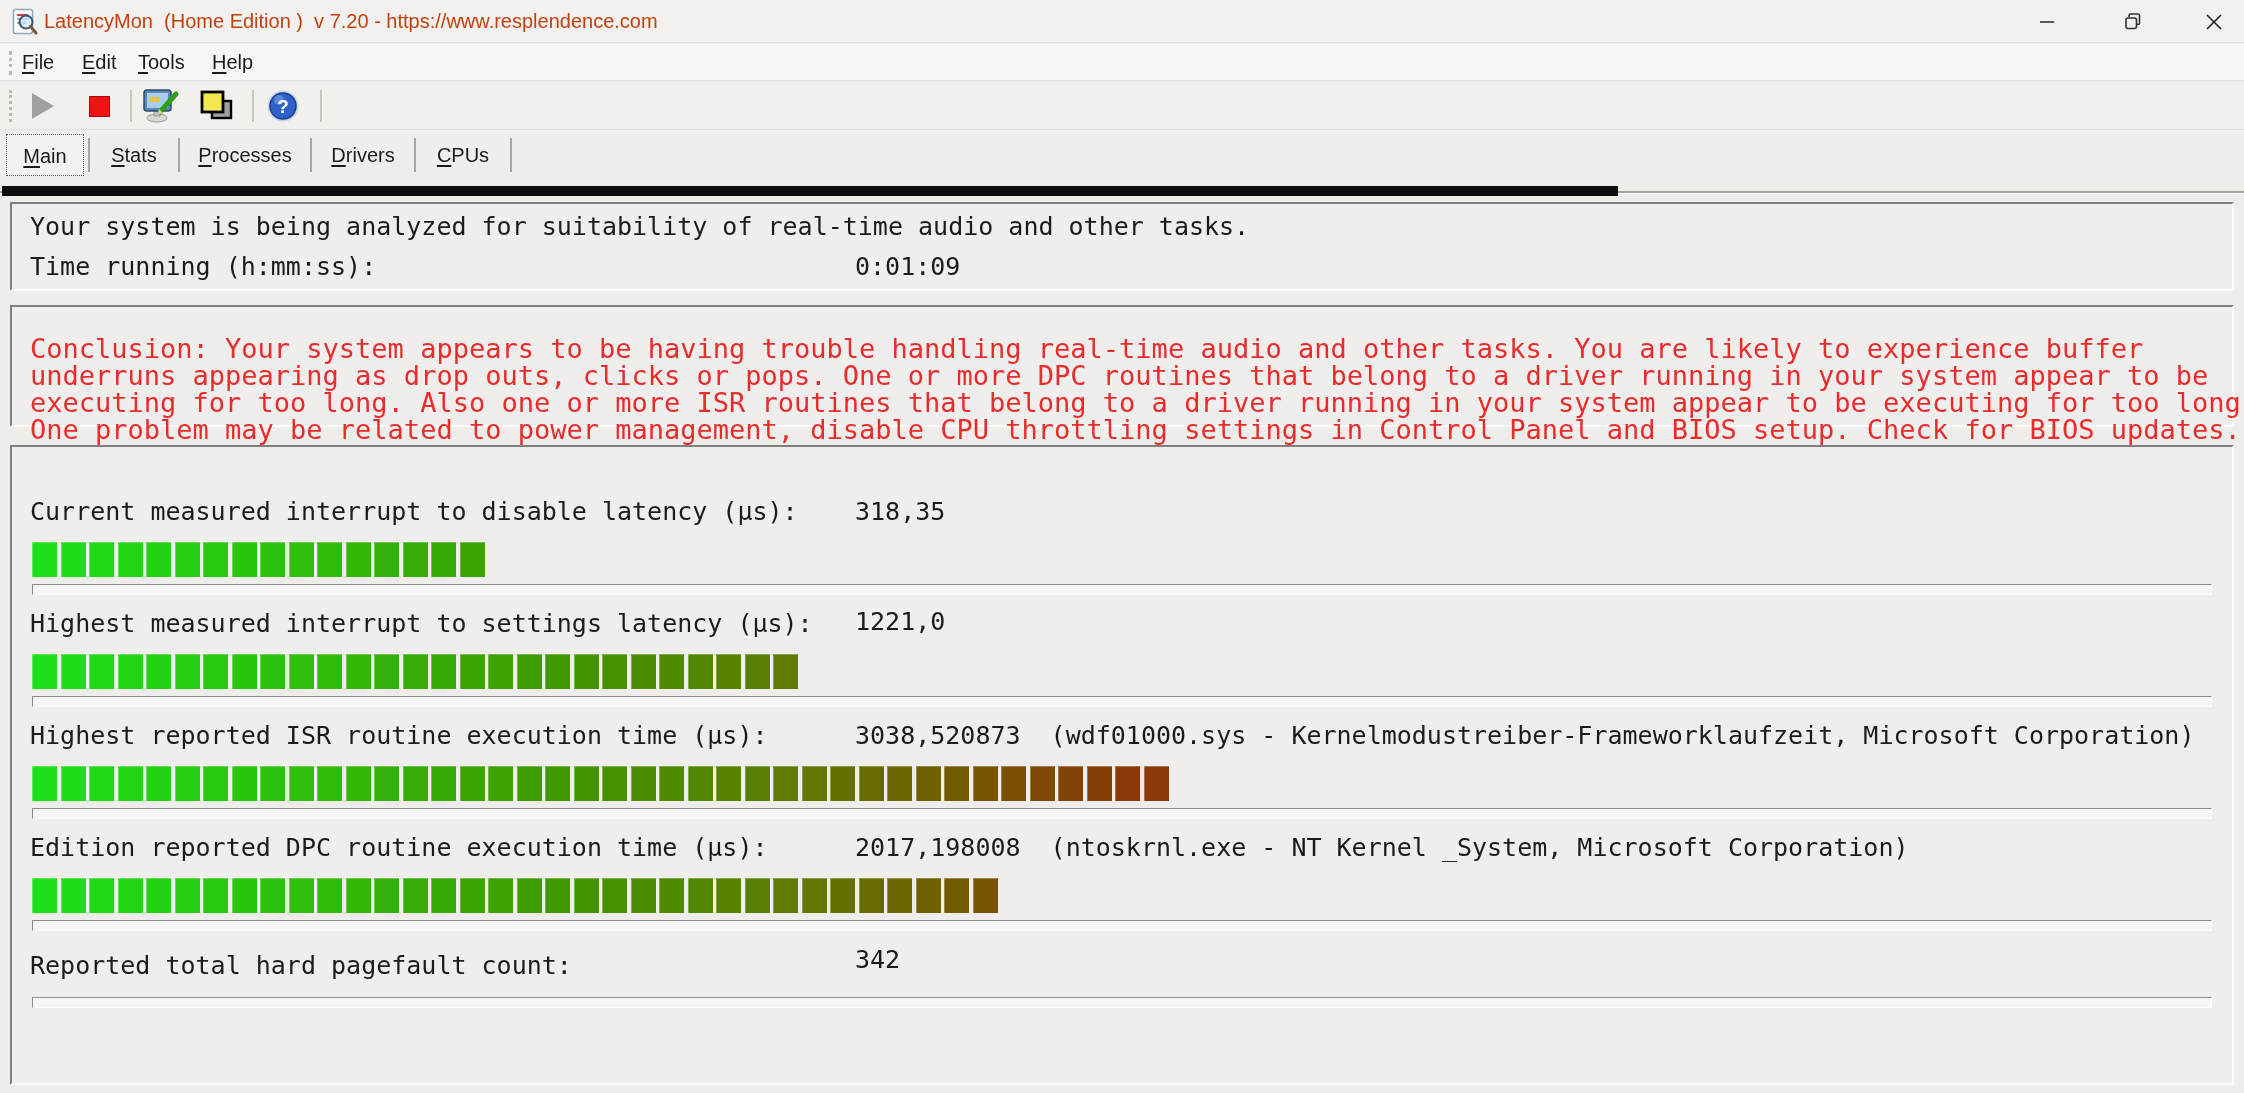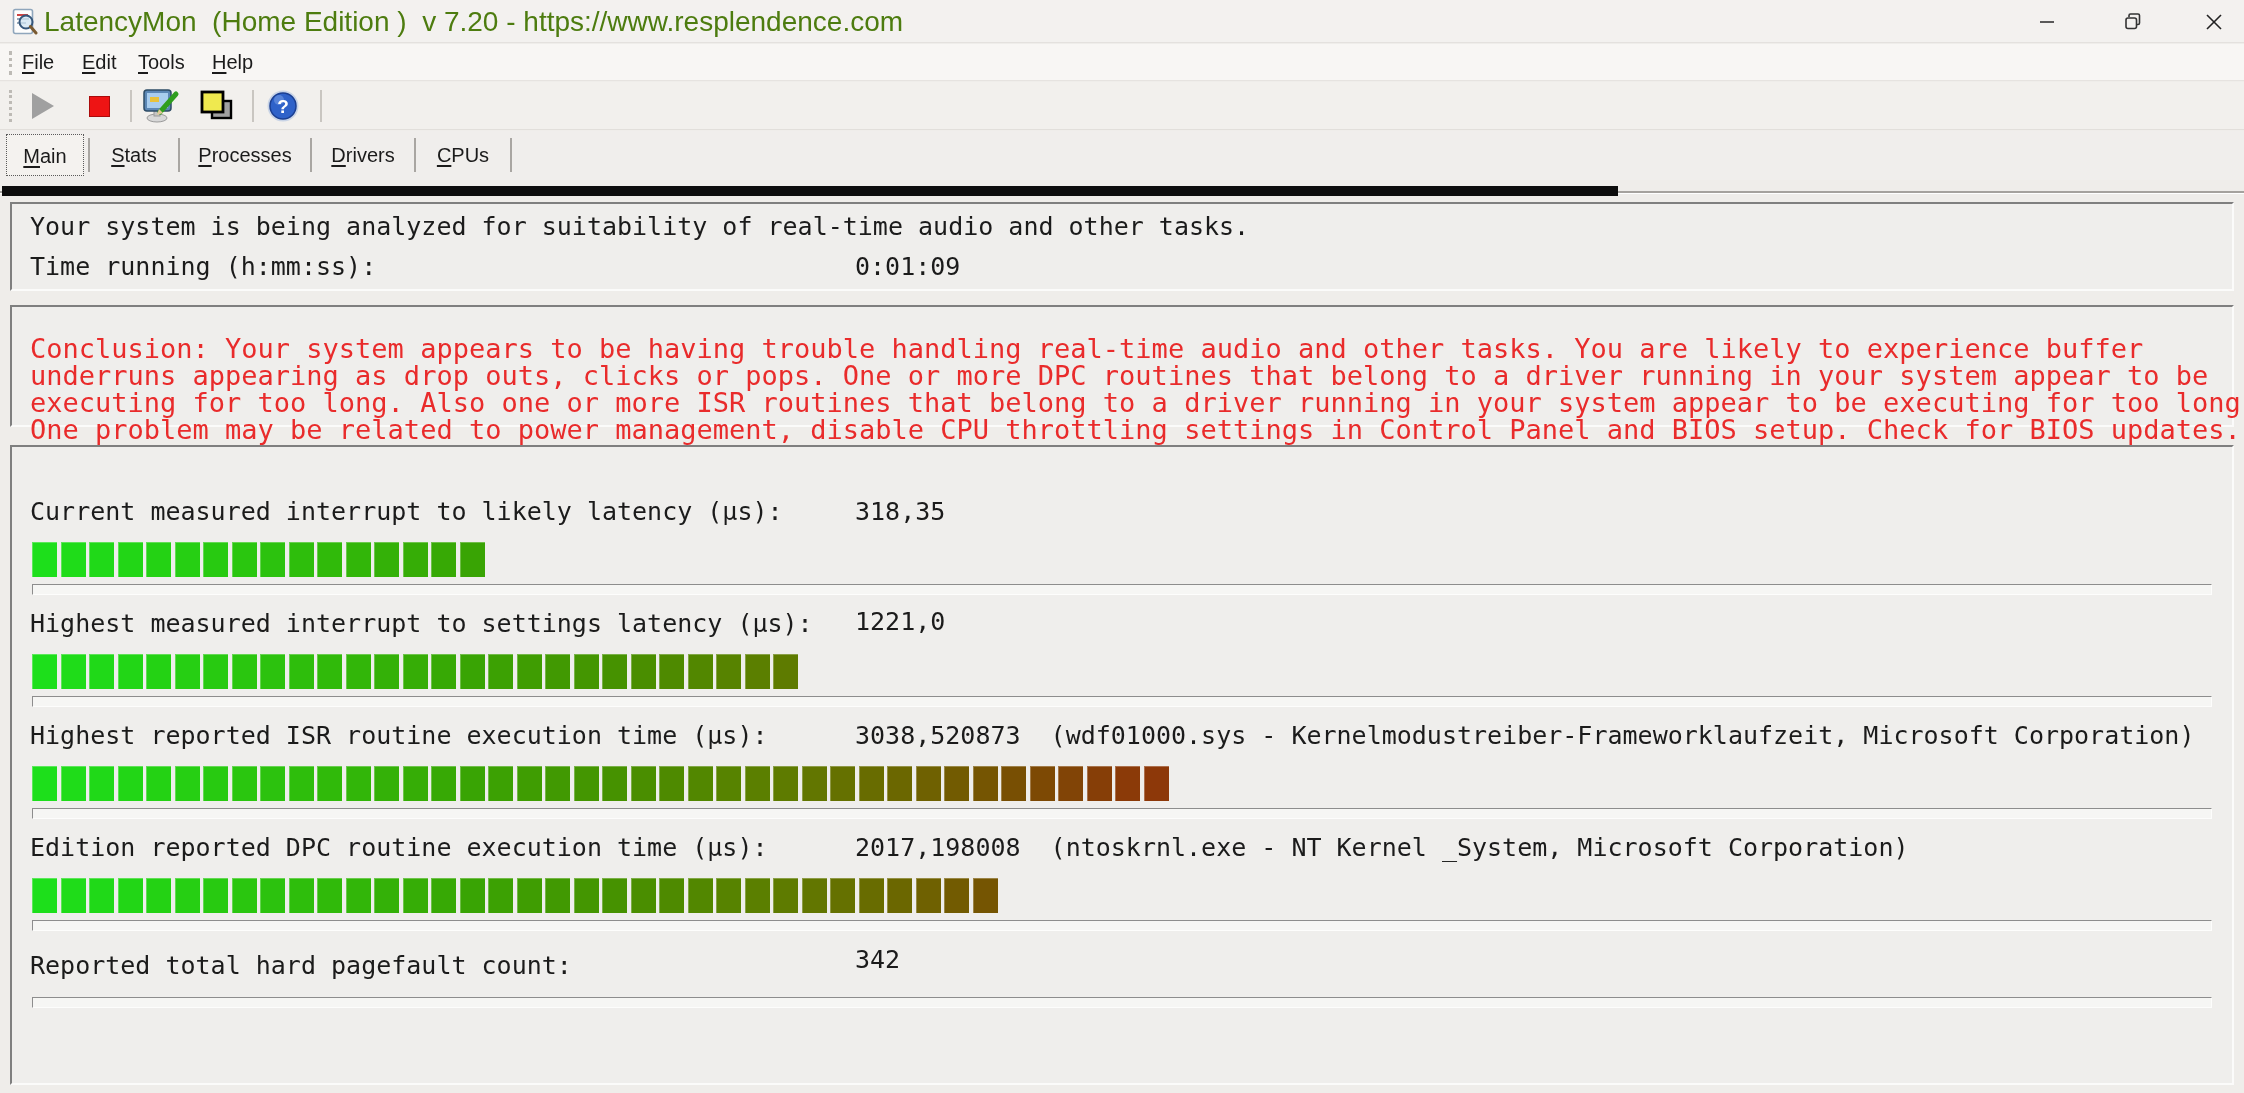--- a/index.html
+++ b/index.html
@@ -8,21 +8,21 @@
     font-family:"Liberation Sans", sans-serif;
     background:#efedea;
     color:#1b1b1b;
     position:relative;
   }
   .abs { position:absolute; }
 
   
   #titlebar { left:0; top:0; width:2244px; height:43px; background:#f3f1ef; border-bottom:1px solid #e4e1de; }
   #app-icon { left:12px; top:8px; }
-  #title-text { left:44px; top:0; height:43px; line-height:43px; font-size:28px; white-space:pre; color:#4d7c0f; }
+  #title-text { left:44px; top:0; height:43px; line-height:43px; font-size:20px; white-space:pre; color:#c2410c; }
   .cap-btn { top:0; width:70px; height:43px; display:flex; align-items:center; justify-content:center; }
   #btn-min { left:2012px; } #btn-max { left:2098px; } #btn-close { left:2184px; width:60px; }
 
   
   #menubar { left:0; top:44px; width:2244px; height:37px; background:#f8f6f4; border-bottom:1px solid #e6e3e0; }
   .gripper { width:0; border-left:3px dotted #bdbab5; }
   #menu-grip { left:9px; top:51px; height:24px; }
   .menu-item { top:44px; height:37px; line-height:37px; font-size:20px; padding:0 6px; }
   #menu-file { left:16px; } #menu-edit { left:76px; } #menu-tools { left:132px; } #menu-help { left:206px; }
   .menu-item u, .tab u { text-decoration:underline; text-underline-offset:3px; }
@@ -191,21 +191,21 @@
 <div id="group-conclusion" class="abs groupbox">
   <div id="conclusion-text" class="mono" style="color: rgb(233, 43, 43);">Conclusion: Your system appears to be having trouble handling real-time audio and other tasks. You are likely to experience buffer
 underruns appearing as drop outs, clicks or pops. One or more DPC routines that belong to a driver running in your system appear to be
 executing for too long. Also one or more ISR routines that belong to a driver running in your system appear to be executing for too long.
 One problem may be related to power management, disable CPU throttling settings in Control Panel and BIOS setup. Check for BIOS updates.</div>
 </div>
 
 <div id="group-measure" class="abs groupbox">
 
   <div>
-    <span class="line mono" style="top:50px">Current measured interrupt to likely latency (µs):</span>
+    <span class="line mono" style="top:50px">Current measured interrupt to disable latency (µs):</span>
     <span class="valcol mono" style="top:50px"><span>318,35</span></span>
     <div class="segbar" style="top:94px">
         <span class="seg" style="left: 0px; width: 25px; background: rgb(29, 223, 27);"></span>
         <span class="seg" style="left: 29px; width: 25px; background: rgb(31, 220, 25);"></span>
         <span class="seg" style="left: 57px; width: 25px; background: rgb(32, 217, 24);"></span>
         <span class="seg" style="left: 86px; width: 25px; background: rgb(34, 214, 22);"></span>
         <span class="seg" style="left: 114px; width: 25px; background: rgb(36, 210, 20);"></span>
         <span class="seg" style="left: 143px; width: 25px; background: rgb(38, 207, 19);"></span>
         <span class="seg" style="left: 171px; width: 25px; background: rgb(40, 202, 17);"></span>
         <span class="seg" style="left: 200px; width: 25px; background: rgb(42, 198, 15);"></span>

